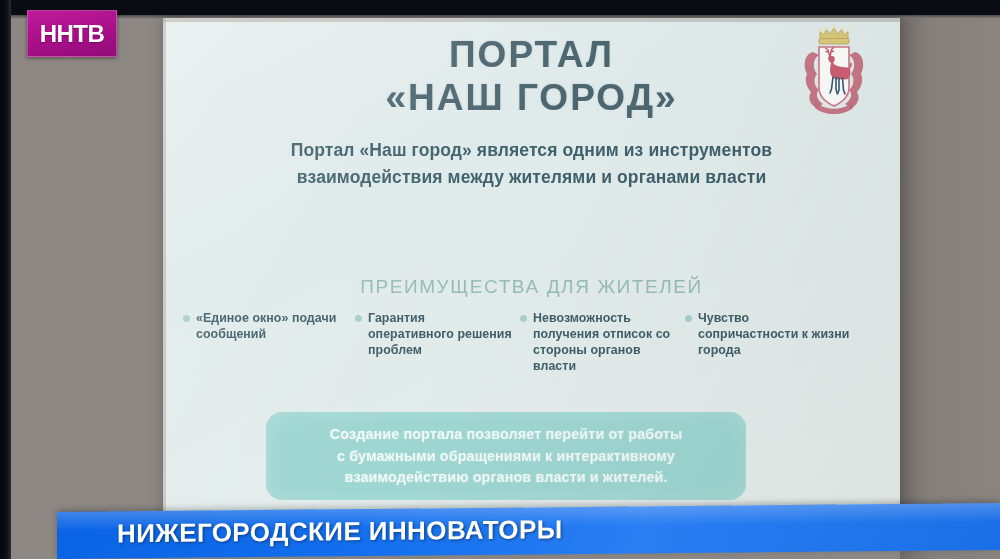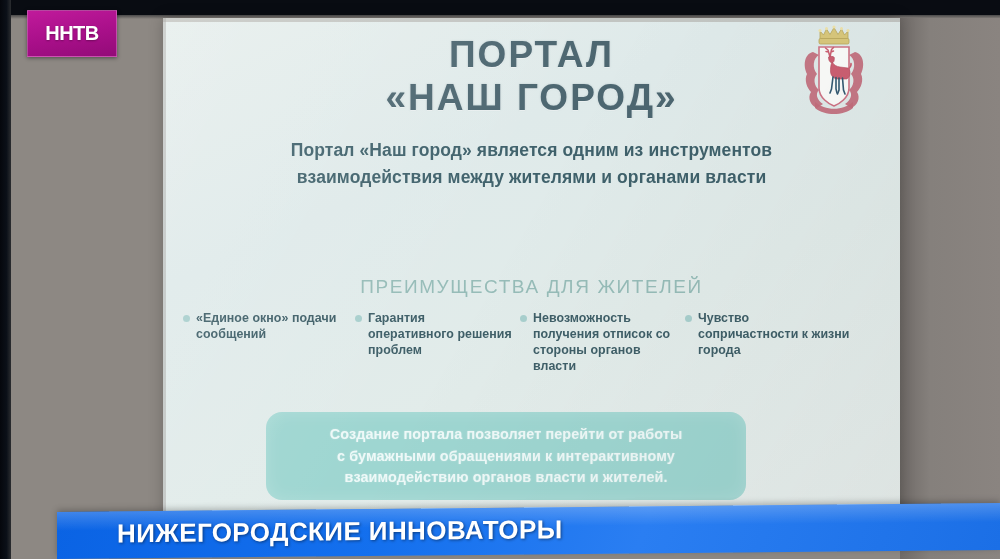--- a/index.html
+++ b/index.html
@@ -117,21 +117,21 @@
 
   
   .nntv-logo {
     position:absolute; left:27px; top:10px; width:90px; height:47px;
     background:linear-gradient(170deg,#c01a9b 0%,#a80f89 55%,#930b78 100%);
     border:1px solid rgba(255,255,255,0.25);
     display:flex; align-items:center; justify-content:center;
     box-shadow:0 1px 4px rgba(0,0,0,0.45);
   }
   .nntv-logo span {
-    color:#ffffff; font-size:20px; font-weight:700; letter-spacing:-0.5px;
+    color:#ffffff; font-size:24px; font-weight:700; letter-spacing:-0.5px;
     text-shadow:0 1px 2px rgba(0,0,0,0.3);
   }
 
   
   .banner {
     position:absolute; left:57px; top:512px; width:943px; height:47px;
     background:linear-gradient(110deg,#0a63e4 0%,#1470ee 35%,#2a7ef2 62%,#1b6fe6 100%);
     transform:skewY(-0.55deg); transform-origin:left top;
     box-shadow:0 -2px 6px rgba(0,0,0,0.25);
     overflow:hidden;

